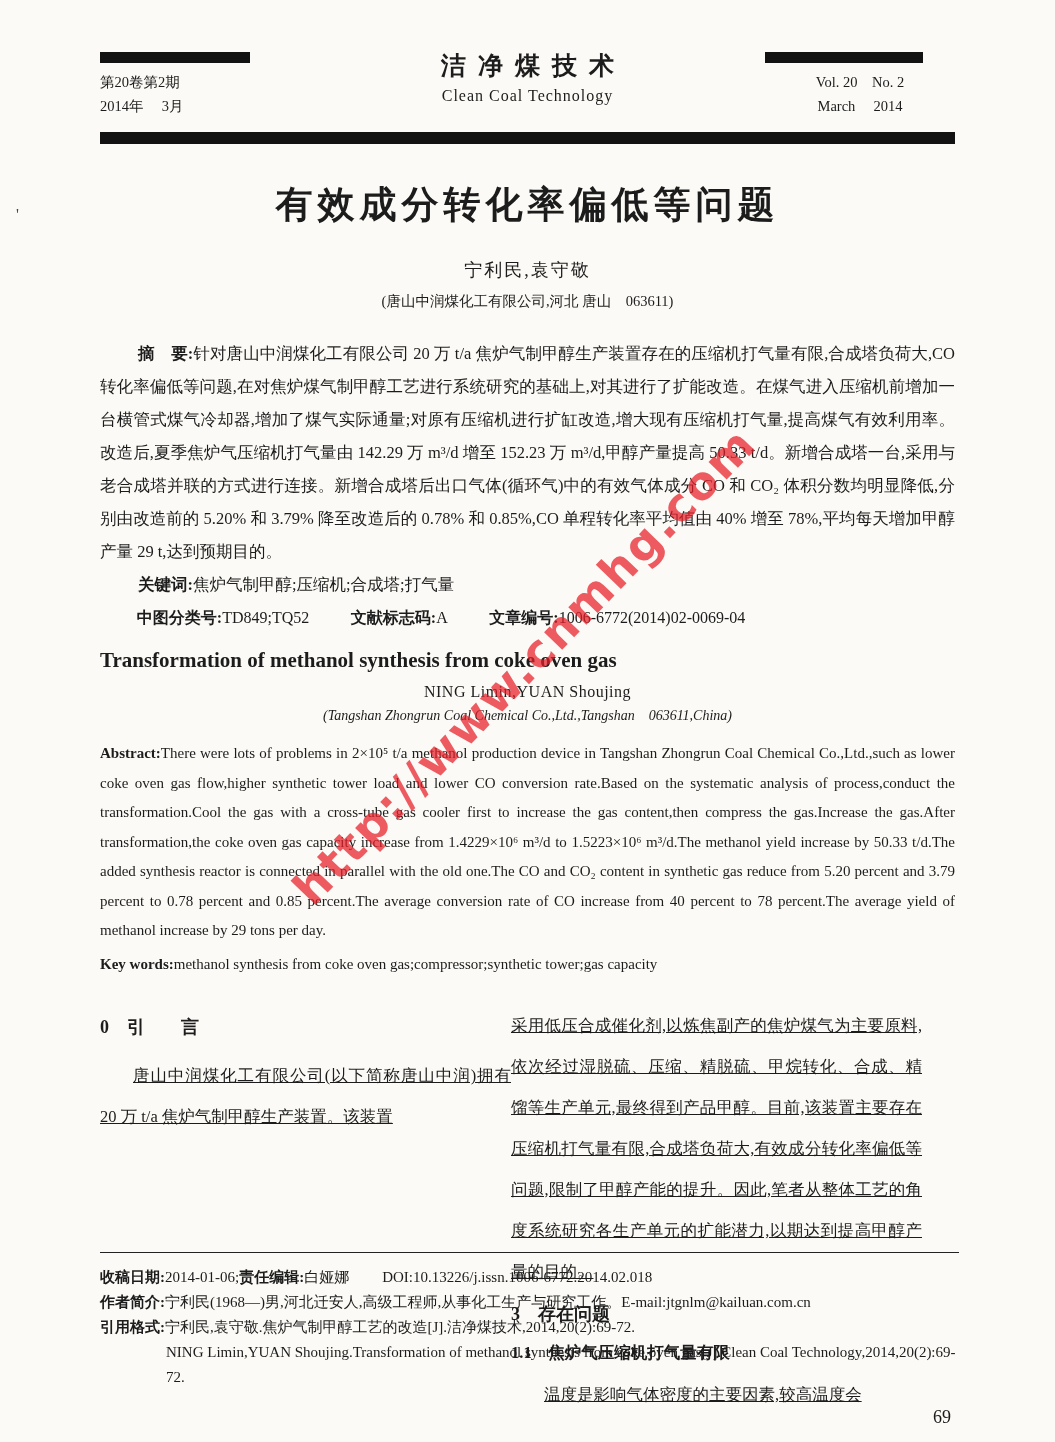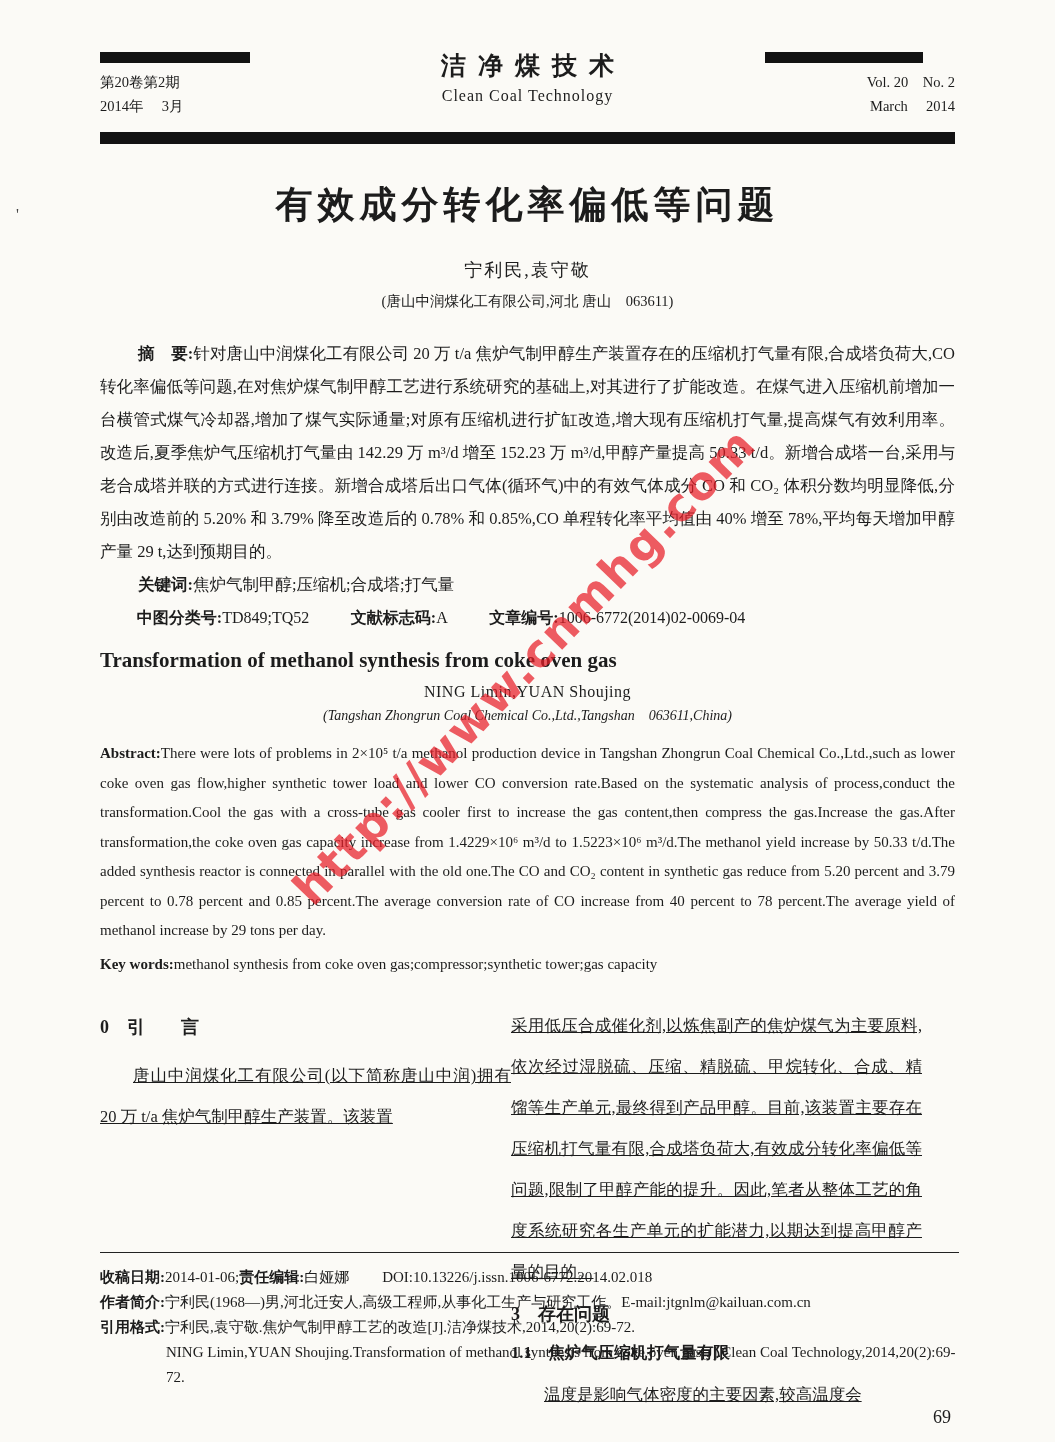--- a/index.html
+++ b/index.html
@@ -11,21 +11,21 @@
     box-sizing:border-box;
     padding:52px 100px 0 100px;
     font-family:"Liberation Serif","DejaVu Serif",serif;
     color:#1c1c1c;
     overflow:hidden;
   }
   
   .journal-header{display:flex;justify-content:space-between;align-items:flex-start;}
   .jh-col{font-size:14.5px;line-height:24px;}
   .jh-left{width:190px;text-align:left;}
-  .jh-right{width:190px;text-align:right;}
+  .jh-right{width:190px;text-align:center;}
   .jh-bar{background:#121212;height:11px;width:150px;margin-bottom:7px;}
   .jh-right .jh-bar{width:158px;}
   .jh-center{text-align:center;margin-top:2px;}
   .journal-cn{font-size:25px;letter-spacing:12px;font-weight:bold;text-indent:12px;}
   .journal-en{font-size:16px;margin-top:6px;letter-spacing:1px;}
   .header-rule{background:#121212;height:12px;margin-top:14px;}
   
   .article-title{
     text-align:center;font-size:37px;font-weight:bold;
     letter-spacing:5px;margin:36px 0 0 0;

